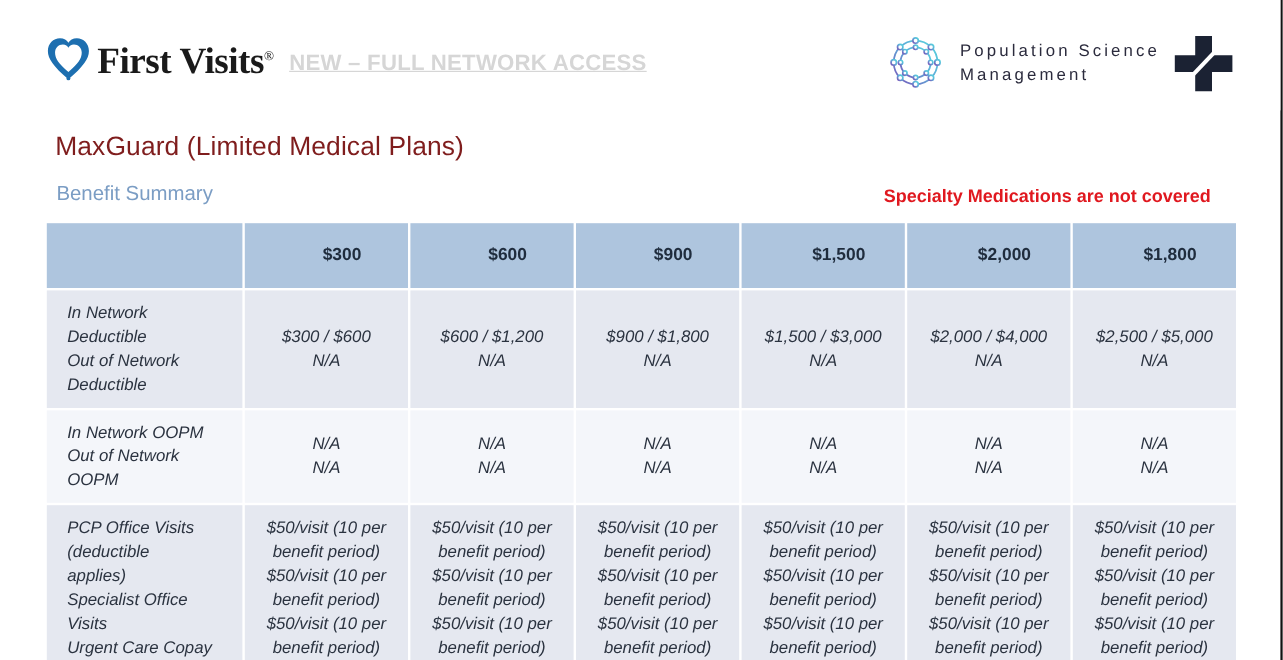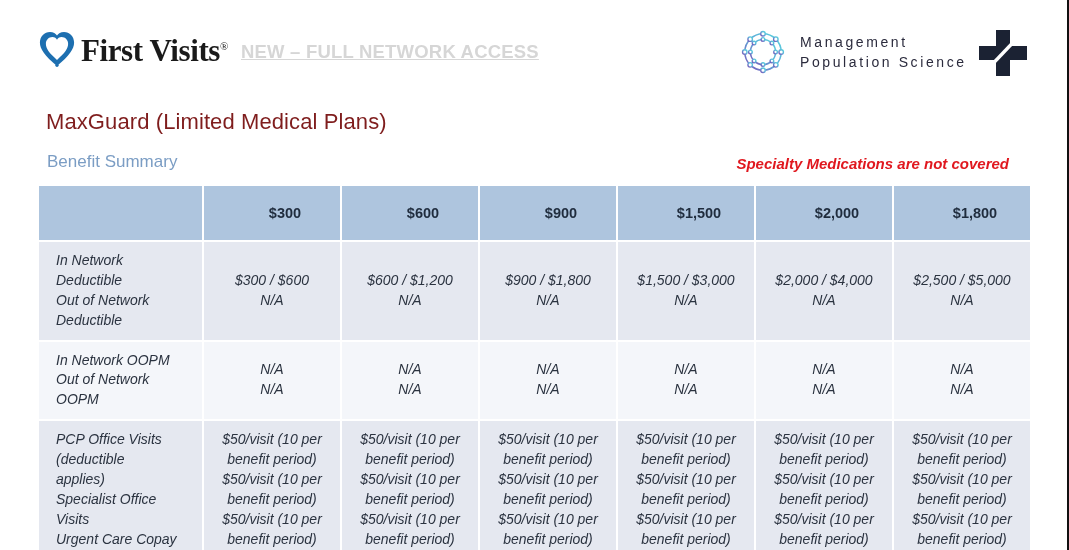--- a/index.html
+++ b/index.html
@@ -111,21 +111,20 @@
     color: #7b9dc4;
     white-space: nowrap;
   }
   .warning-note {
     position: absolute;
     right: 58px; top: 155px;
     font-size: 15px;
     font-weight: 700;
     color: #e0181f;
     white-space: nowrap;
-    font-style: italic;
   }
 
   
   .benefit-table {
     position: absolute;
     left: 37px; top: 184px;
     width: 985px;
     border-collapse: separate;
     border-spacing: 2px 2px;
     table-layout: fixed;
@@ -223,22 +222,22 @@
             <circle cx="44.5" cy="30" r="2.1"></circle>
             <circle cx="40.3" cy="40.3" r="2.1"></circle>
             <circle cx="30" cy="44.5" r="2.1"></circle>
             <circle cx="19.7" cy="40.3" r="2.1"></circle>
             <circle cx="15.5" cy="30" r="2.1"></circle>
             <circle cx="19.7" cy="19.7" r="2.1"></circle>
           </g>
         </svg>
       </span>
       <div class="psm-text">
+        <div>Population Science</div>
         <div>Management</div>
-        <div>Population Science</div>
       </div>
     </div>
 
     <span class="cross-logo">
       <svg width="52" height="50" viewBox="0 0 52 50" xmlns="http://www.w3.org/2000/svg">
         <path d="M19 2 H33 V18 H50 V32 H33 V48 H19 V32 H2 V18 H19 Z" fill="#1b2233"></path>
         <path d="M6 46 L46 4" stroke="#ffffff" stroke-width="3.4" fill="none"></path>
       </svg>
     </span>
   </div>

